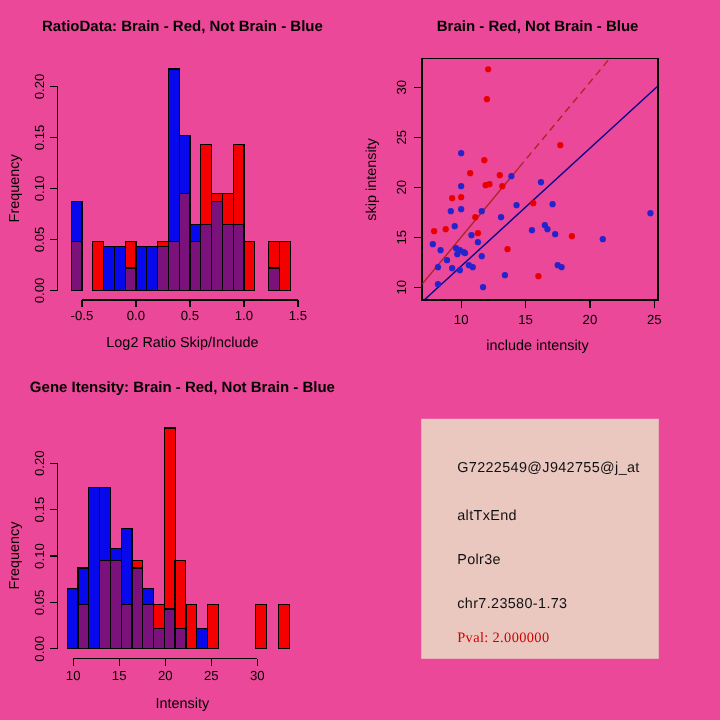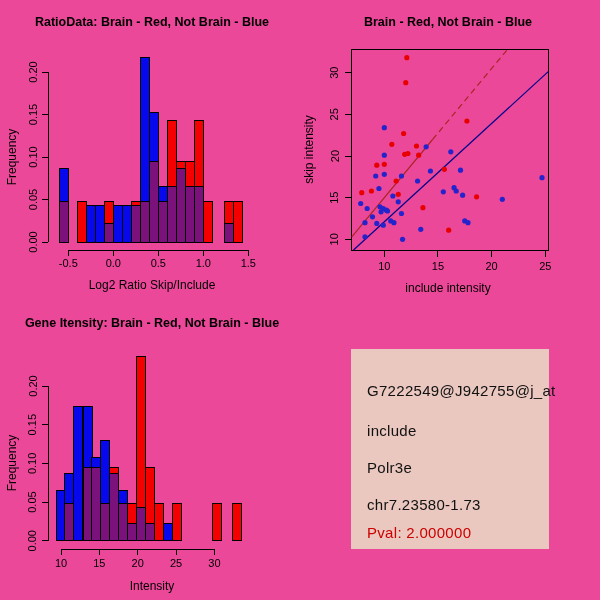--- a/index.html
+++ b/index.html
@@ -1,22 +1,22 @@
 <!DOCTYPE html>
 <html><head>
 <meta charset="utf-8">
 <style>
   html,body{margin:0;padding:0;background:#ffffff;}
   #stage{position:relative;width:600px;height:600px;background:#ec4899;overflow:hidden;
          font-family:"Liberation Sans", sans-serif;}
   svg text{font-family:"Liberation Sans", sans-serif;fill:#000;}
   .info-box{position:absolute;left:351px;top:349px;width:198px;height:200px;}
-  .info-line{position:absolute;left:16px;font-size:15px;color:#111;white-space:nowrap;
+  .info-line{position:absolute;left:30px;font-size:12px;color:#111;white-space:nowrap;
              letter-spacing:0.3px;}
-  .info-line.pval{color:#CC0000;}
+  .info-line.pval{color:#CC0000;font-family:Liberation Serif, serif;}
 </style>
 </head>
 <body>
 
 <div id="stage">
   <svg id="plots" width="600" height="600" viewBox="0 0 600 600">
       <g>
         <text x="152" y="26" font-size="12.5" text-anchor="middle" font-weight="bold">RatioData: Brain - Red, Not Brain - Blue</text>
         <g>
           <rect x="59.3" y="168.05" width="9" height="73.94999999999999" fill="#0808EC" stroke="#000" stroke-width="1" shape-rendering="crispEdges"></rect>
@@ -213,18 +213,18 @@
         <line x1="48" y1="424.67500000000007" x2="42" y2="424.67500000000007" stroke="#000" stroke-width="1" shape-rendering="crispEdges"></line>
         <text x="36.5" y="424.67500000000007" font-size="11" text-anchor="middle" transform="rotate(-90 36.5 424.67500000000007)">0.15</text>
         <line x1="48" y1="386" x2="42" y2="386" stroke="#000" stroke-width="1" shape-rendering="crispEdges"></line>
         <text x="36.5" y="386" font-size="11" text-anchor="middle" transform="rotate(-90 36.5 386)">0.20</text>
         <text x="16" y="463" font-size="12" text-anchor="middle" transform="rotate(-90 16 463)">Frequency</text>
       </g>
     </svg>
 
   <div class="info-box" id="info-box" style="background: rgb(234, 200, 192);">
     <div class="info-line" style="top:33px">G7222549@J942755@j_at</div>
-    <div class="info-line" style="top:73px">include</div>
+    <div class="info-line" style="top:73px">altTxEnd</div>
     <div class="info-line" style="top:110px">Polr3e</div>
     <div class="info-line" style="top:147px">chr7.23580-1.73</div>
     <div class="info-line pval" style="top: 175px; color: rgb(204, 0, 0);">Pval: 2.000000</div>
   </div>
 </div>
 
 </body></html>

